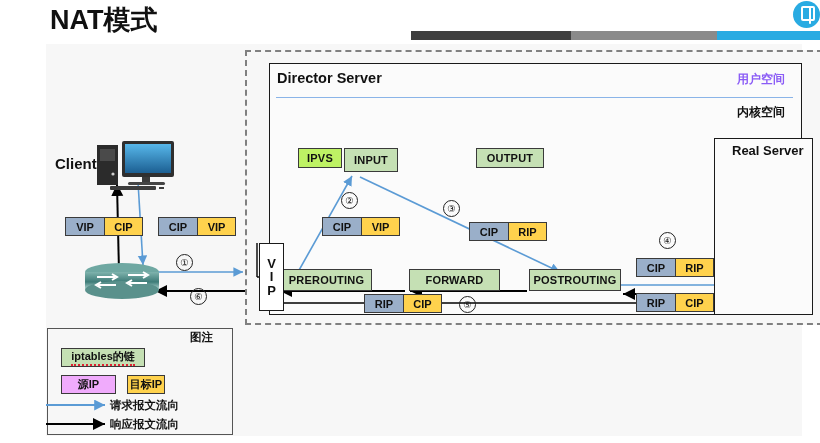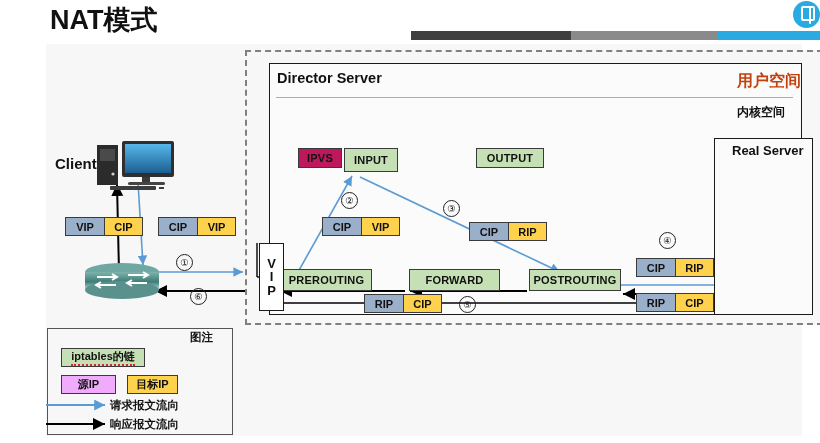--- a/index.html
+++ b/index.html
@@ -33,30 +33,30 @@
   #panel{left:32px;top:44px;width:756px;height:392px;background:#f7f7f7;}
 
   
   #net-boundary{left:231px;top:50px;width:574px;height:271px;
                 border:2px dashed #808080;background:#f7f7f7;}
 
   
   #director-box{left:255px;top:63px;width:531px;height:250px;
                 border:1.6px solid #1a1a1a;background:#fbfbfb;}
   #director-title{left:263px;top:70px;font-size:14.5px;font-weight:bold;color:#111;}
-  #userspace-label{left:723px;top:71px;font-size:16px;font-weight:bold;color:#c2410c;}
+  #userspace-label{left:723px;top:71px;font-size:12px;font-weight:bold;color:#8b5cf6;}
   #kernel-divider{left:262px;top:97px;width:517px;height:0;border-top:1.3px solid #8ab4e8;}
   #kernelspace-label{left:723px;top:104px;font-size:12px;font-weight:bold;color:#111;}
 
   
   .node{position:absolute;display:flex;align-items:center;justify-content:center;
         font-size:11px;font-weight:bold;color:#111;border:1.4px solid #3a3a3a;
         box-sizing:border-box;letter-spacing:.2px;}
   .node.green{background:#c5e0b4;}
-  .node.orange{background:#be185d;}
+  .node.orange{background:#bef264;}
 
   
   .ippair{position:absolute;display:flex;border:1.3px solid #3a3a3a;box-sizing:border-box;
           height:19px;}
   .ippair span{display:flex;align-items:center;justify-content:center;font-size:11px;
                font-weight:bold;color:#111;width:38px;box-sizing:border-box;}
   .ippair span.src{background:#9aafc9;}
   .ippair span.dst{background:#ffd24d;border-left:1.3px solid #3a3a3a;}
 
   
@@ -82,21 +82,21 @@
               background:#f7f7f7;}
   #legend-title{left:176px;top:330px;font-size:11.5px;font-weight:bold;color:#111;}
   #legend-chain{left:47px;top:348px;width:84px;height:19px;background:#c5e0b4;
                 border:1.3px solid #3a3a3a;box-sizing:border-box;display:flex;
                 align-items:flex-start;justify-content:center;font-size:11px;font-weight:bold;
                 color:#111;}
   .squiggle{border-bottom:2px dotted #d23;padding-bottom:0px;}
   #legend-src{left:47px;top:375px;width:55px;height:19px;background:#f0abfc;
               border:1.3px solid #3a3a3a;box-sizing:border-box;display:flex;align-items:center;
               justify-content:center;font-size:11px;font-weight:bold;color:#111;}
-  #legend-dst{left:113px;top:375px;width:51px;height:19px;background:#ffd24d;
+  #legend-dst{left:113px;top:375px;width:38px;height:19px;background:#ffd24d;
               border:1.3px solid #3a3a3a;box-sizing:border-box;display:flex;align-items:center;
               justify-content:center;font-size:11px;font-weight:bold;color:#111;}
   .legend-row-text{position:absolute;font-size:11.5px;font-weight:bold;color:#111;}
 
   svg{position:absolute;left:0;top:0;pointer-events:none;}
 </style>
 </head>
 <body>
 
 <div class="abs" id="slide-title">NAT模式</div>

